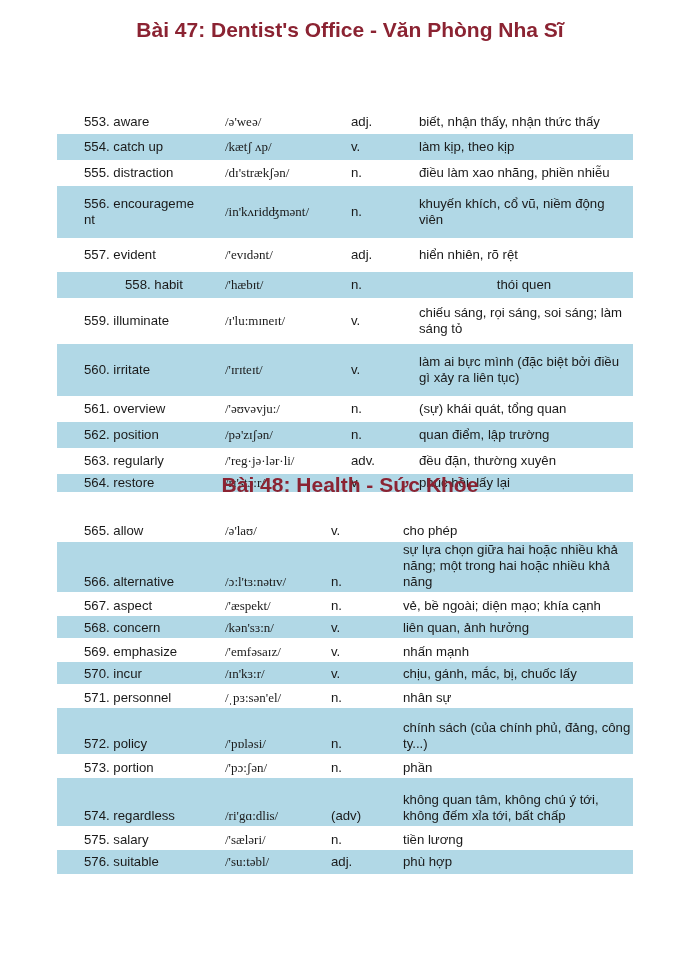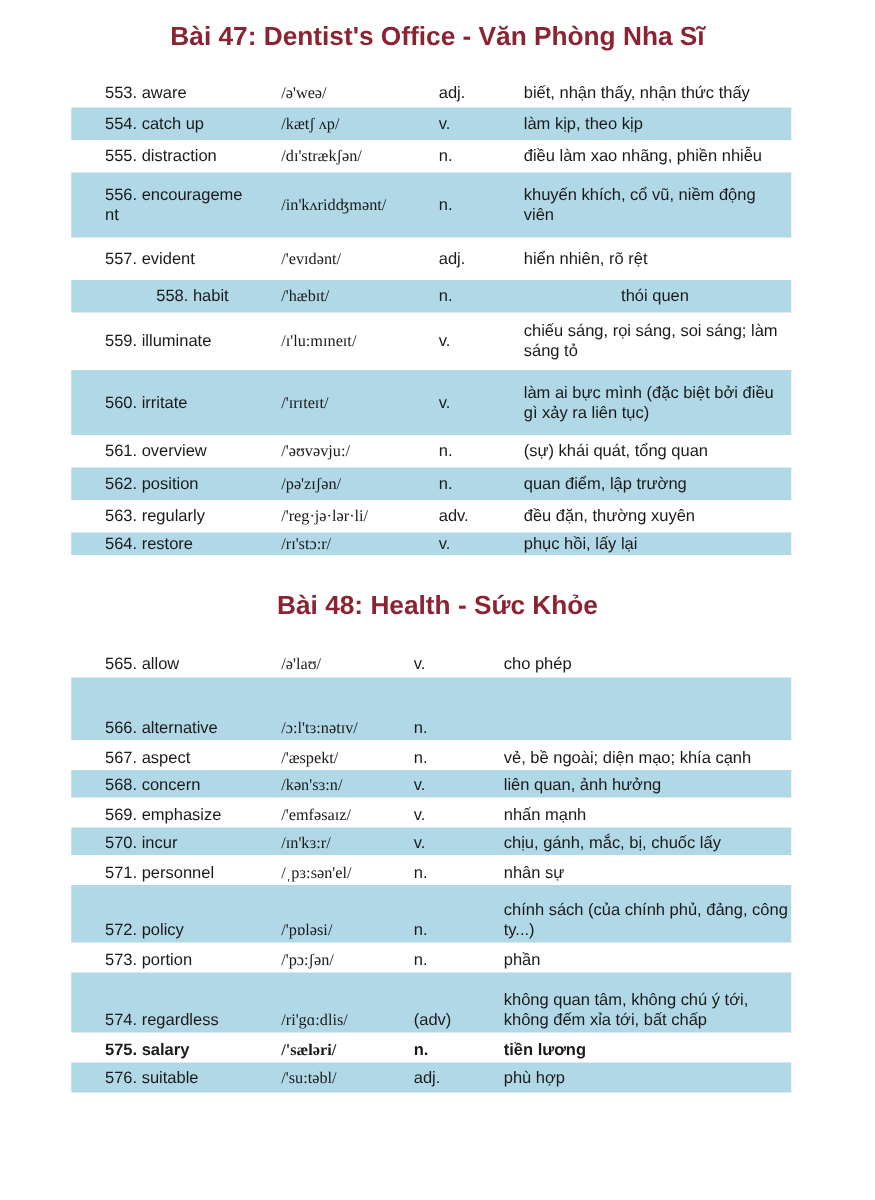--- a/index.html
+++ b/index.html
@@ -28,21 +28,21 @@
     .t2 .row.bottom { align-items: flex-end; }
     .t2 .row.bottom .word, .t2 .row.bottom .ipa, .t2 .row.bottom .pos { bottom: 2px; }
     .t2 .row.bottom .mean { bottom: 2px; }
   </style>
 </head>
 <body>
 
 <div class="title" style="top:18px;">Bài 47: Dentist's Office - Văn Phòng Nha Sĩ</div>
 
 <div class="table t1" style="top:62px;">
-  <div class="row" style="height:24px;">
+  <div class="row" style="height:24px;margin-top:48px;">
     <span class="word">553. aware</span>
     <span class="ipa">/ə'weə/</span>
     <span class="pos">adj.</span>
     <span class="mean">biết, nhận thấy, nhận thức thấy</span>
   </div>
   <div class="row shade" style="height:26px;">
     <span class="word">554. catch up</span>
     <span class="ipa">/kætʃ ʌp/</span>
     <span class="pos">v.</span>
     <span class="mean">làm kịp, theo kịp</span>
@@ -115,20 +115,21 @@
   <div class="row" style="height:22px;">
     <span class="word">565. allow</span>
     <span class="ipa">/ə'laʊ/</span>
     <span class="pos">v.</span>
     <span class="mean">cho phép</span>
   </div>
   <div class="row shade bottom" style="height:50px;">
     <span class="word">566. alternative</span>
     <span class="ipa">/ɔ:l'tɜ:nətɪv/</span>
     <span class="pos">n.</span>
+    <span class="mean">sự lựa chọn giữa hai hoặc nhiều khả năng; một trong hai hoặc nhiều khả năng</span>
   </div>
   <div class="row bottom" style="height:24px;">
     <span class="word">567. aspect</span>
     <span class="ipa">/'æspekt/</span>
     <span class="pos">n.</span>
     <span class="mean">vẻ, bề ngoài; diện mạo; khía cạnh</span>
   </div>
   <div class="row shade bottom" style="height:22px;">
     <span class="word">568. concern</span>
     <span class="ipa">/kən'sɜ:n/</span>
@@ -164,21 +165,21 @@
     <span class="ipa">/'pɔ:ʃən/</span>
     <span class="pos">n.</span>
     <span class="mean">phần</span>
   </div>
   <div class="row shade bottom" style="height:48px;">
     <span class="word">574. regardless</span>
     <span class="ipa">/ri'gɑ:dlis/</span>
     <span class="pos">(adv)</span>
     <span class="mean">không quan tâm, không chú ý tới, không đếm xỉa tới, bất chấp</span>
   </div>
-  <div class="row bottom" style="height:24px;font-weight:bold;">
+  <div class="row bottom" style="height:24px;">
     <span class="word">575. salary</span>
     <span class="ipa">/'sæləri/</span>
     <span class="pos">n.</span>
     <span class="mean">tiền lương</span>
   </div>
   <div class="row shade" style="height:24px;">
     <span class="word">576. suitable</span>
     <span class="ipa">/'su:təbl/</span>
     <span class="pos">adj.</span>
     <span class="mean">phù hợp</span>

